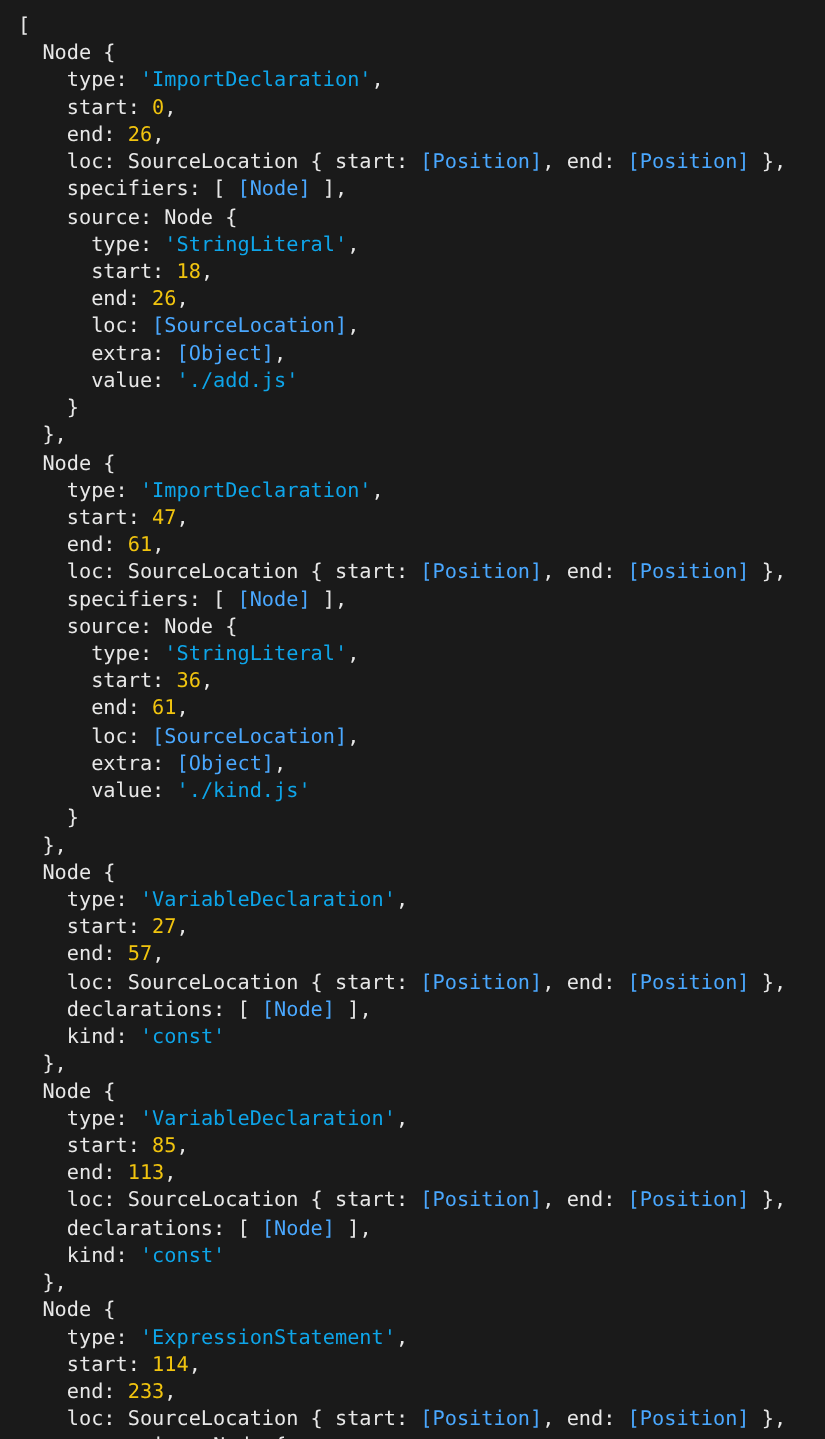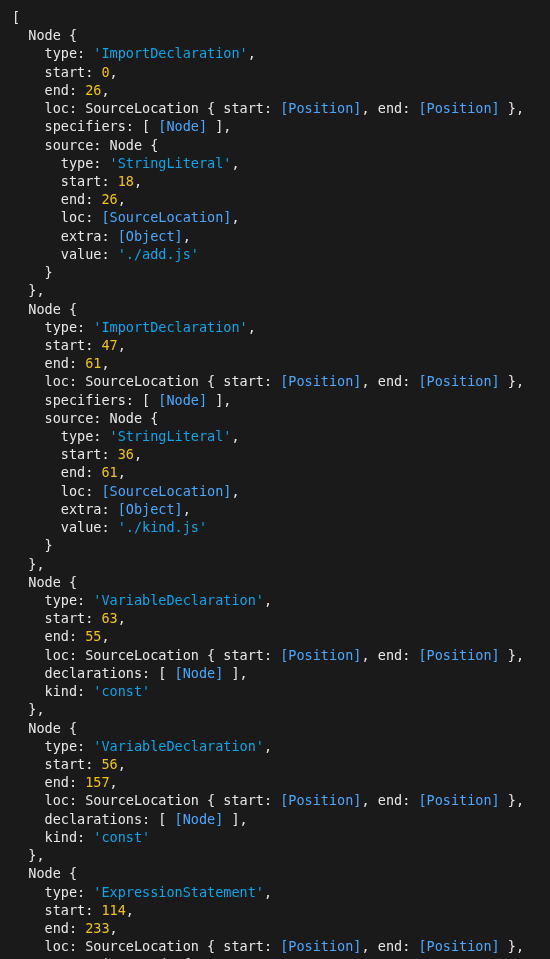--- a/index.html
+++ b/index.html
@@ -48,30 +48,30 @@
 <span class="w">      type: </span><span class="s">'StringLiteral'</span><span class="w">,</span>
 <span class="w">      start: </span><span class="n">36</span><span class="w">,</span>
 <span class="w">      end: </span><span class="n">61</span><span class="w">,</span>
 <span class="w">      loc: </span><span class="b">[SourceLocation]</span><span class="w">,</span>
 <span class="w">      extra: </span><span class="b">[Object]</span><span class="w">,</span>
 <span class="w">      value: </span><span class="s">'./kind.js'</span>
 <span class="w">    }</span>
 <span class="w">  },</span>
 <span class="w">  Node {</span>
 <span class="w">    type: </span><span class="s">'VariableDeclaration'</span><span class="w">,</span>
-<span class="w">    start: </span><span class="n">63</span><span class="w">,</span>
-<span class="w">    end: </span><span class="n">55</span><span class="w">,</span>
+<span class="w">    start: </span><span class="n">27</span><span class="w">,</span>
+<span class="w">    end: </span><span class="n">57</span><span class="w">,</span>
 <span class="w">    loc: SourceLocation { start: </span><span class="b">[Position]</span><span class="w">, end: </span><span class="b">[Position]</span><span class="w"> },</span>
 <span class="w">    declarations: [ </span><span class="b">[Node]</span><span class="w"> ],</span>
 <span class="w">    kind: </span><span class="s">'const'</span>
 <span class="w">  },</span>
 <span class="w">  Node {</span>
 <span class="w">    type: </span><span class="s">'VariableDeclaration'</span><span class="w">,</span>
-<span class="w">    start: </span><span class="n">56</span><span class="w">,</span>
-<span class="w">    end: </span><span class="n">157</span><span class="w">,</span>
+<span class="w">    start: </span><span class="n">85</span><span class="w">,</span>
+<span class="w">    end: </span><span class="n">113</span><span class="w">,</span>
 <span class="w">    loc: SourceLocation { start: </span><span class="b">[Position]</span><span class="w">, end: </span><span class="b">[Position]</span><span class="w"> },</span>
 <span class="w">    declarations: [ </span><span class="b">[Node]</span><span class="w"> ],</span>
 <span class="w">    kind: </span><span class="s">'const'</span>
 <span class="w">  },</span>
 <span class="w">  Node {</span>
 <span class="w">    type: </span><span class="s">'ExpressionStatement'</span><span class="w">,</span>
 <span class="w">    start: </span><span class="n">114</span><span class="w">,</span>
 <span class="w">    end: </span><span class="n">233</span><span class="w">,</span>
 <span class="w">    loc: SourceLocation { start: </span><span class="b">[Position]</span><span class="w">, end: </span><span class="b">[Position]</span><span class="w"> },</span>
 <span class="w">    expression: Node {</span>

